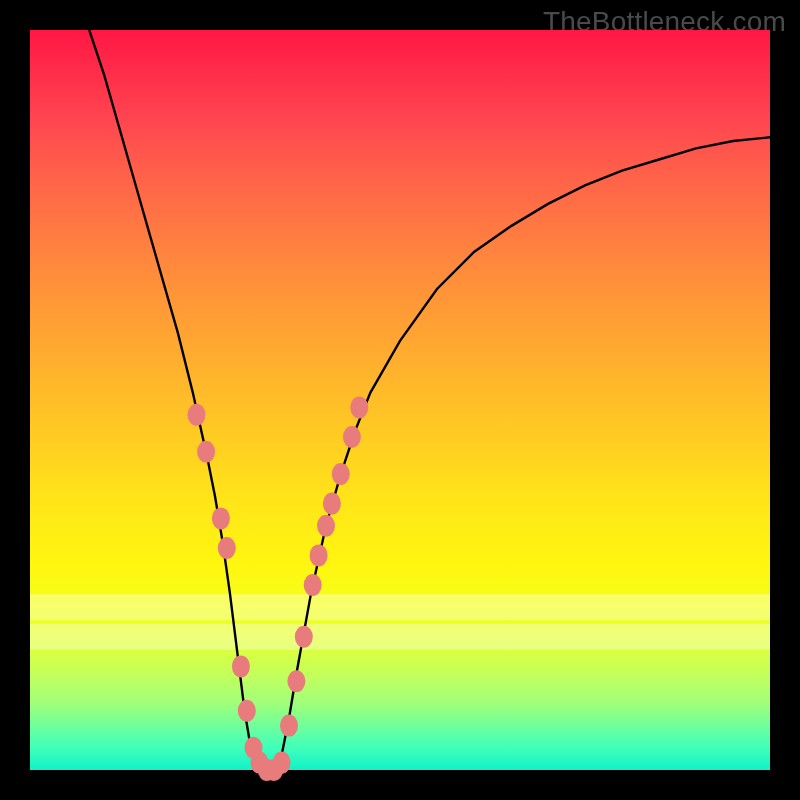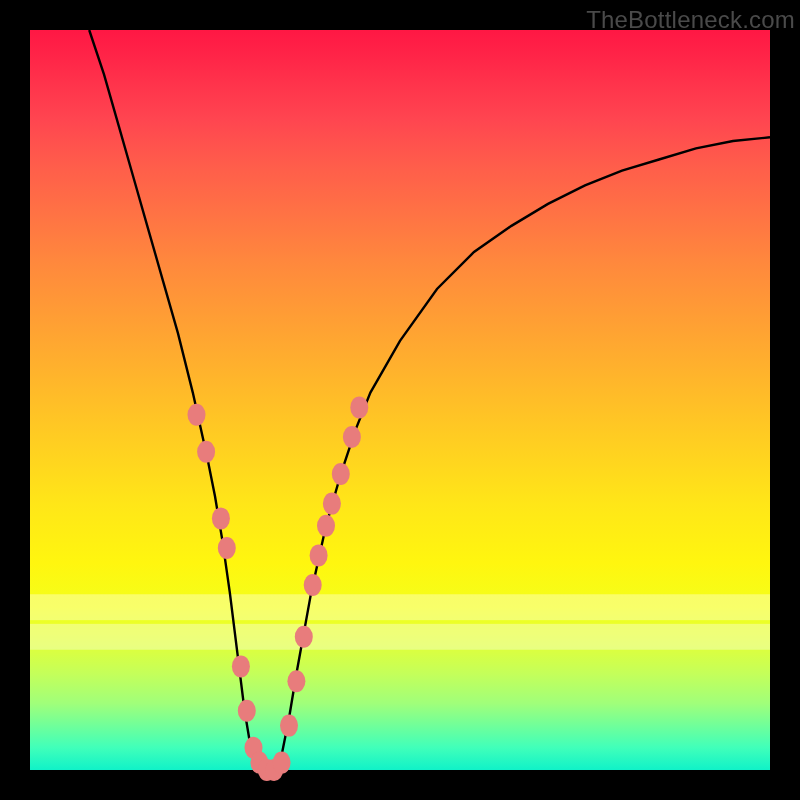--- a/index.html
+++ b/index.html
@@ -6,23 +6,23 @@
     html, body { width: 800px; height: 800px; overflow: hidden; }
     .container {
       width: 800px;
       height: 800px;
       background: #000;
       position: relative;
     }
     .watermark {
       position: absolute;
       top: 6px;
-      right: 5px;
+      right: 14px;
       font-family: Arial, Helvetica, sans-serif;
-      font-size: 24px;
+      font-size: 28px;
       color: #4a4a4a;
       font-weight: 400;
       letter-spacing: 0.2px;
     }
     .plot-area {
       position: absolute;
       left: 30px;
       top: 30px;
       width: 740px;
       height: 740px;

